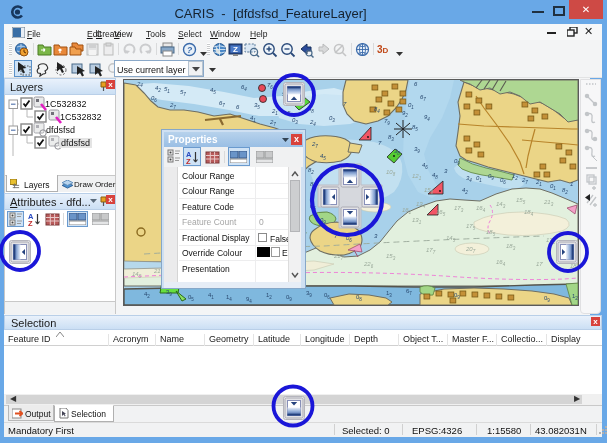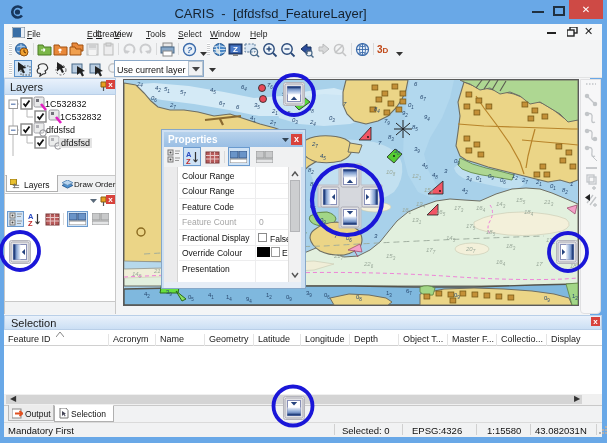--- a/index.html
+++ b/index.html
@@ -274,20 +274,21 @@
         <path d="M3 7 L10 7 M3 9.5 L10 9.5 M5 5 L5 10" stroke="#707070"></path>
       </svg>
     <div class="abs" style="left:20px;top:156px;font-size:8.5px;color:#111;">Layers</div>
     <svg class="abs" style="left:58px;top:156px;" width="11" height="9" viewBox="0 0 12 10">
         <path d="M0 6 L6 3 L12 6 L6 9 Z" fill="#4a90d0" stroke="#2a5a90"></path>
         <path d="M0 3 L6 0 L12 3 L6 6 Z" fill="#b8d4ee" stroke="#5a8ab8"></path>
       </svg>
     <div class="abs" style="left:70px;top:156px;font-size:8px;color:#111;">Draw Order</div>
 
     <div class="abs" style="left:0px;top:169px;width:112px;height:121px;background:#fff;border:1px solid #c8c8c8;"></div>
+    <div class="panel-title" style="left:0px;top:169px;width:112px;height:17px;padding:2px 0 0 5px;"><span style="text-decoration:underline;">A</span>ttributes - dfd...</div>
     <svg class="abs" style="left:86px;top:175px;" width="7" height="5" viewBox="0 0 7 5">
         <path d="M0 0 L7 0 L3.5 4 Z" fill="#5a6a7a"></path>
       </svg>
     <svg class="abs" style="left:95px;top:172px;" width="9" height="11" viewBox="0 0 9 11">
         <path d="M2 1 L7 1 L7 6 L2 6 Z" fill="#e8a020" stroke="#8a6010"></path>
         <path d="M4.5 6 L4.5 10" stroke="#555" stroke-width="1.2"></path>
       </svg>
     <div class="xbtn" style="left:102px;top:171px;width:9px;height:9px;font-size:8px;line-height:9px;">x</div>
     <div id="attrbar">
       <div class="abs" style="left:3px;top:187px;width:17px;height:16px;background:#cfe2f5;border:1px solid #6a9ace;"></div>

